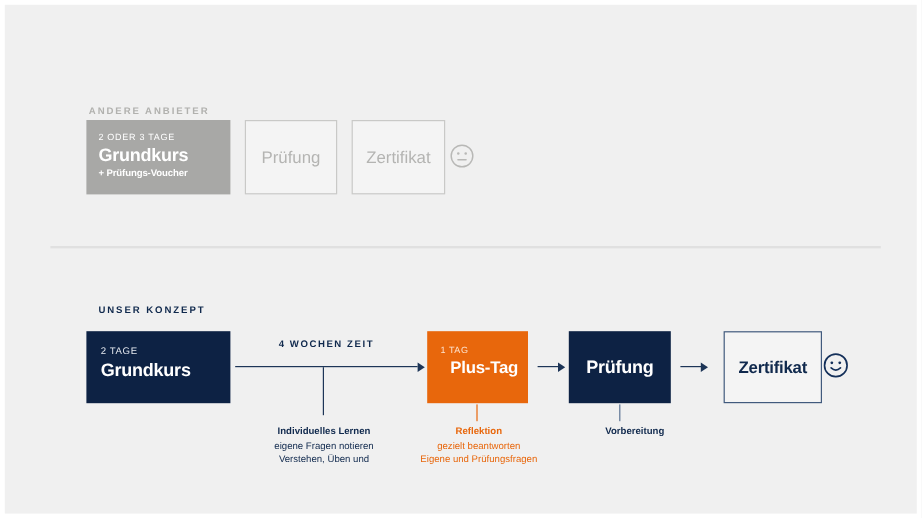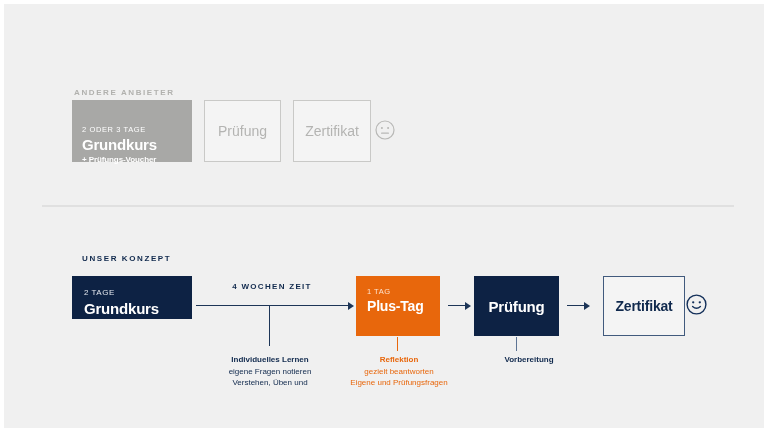--- a/index.html
+++ b/index.html
@@ -26,21 +26,21 @@
     position:absolute;left:38px;top:201px;width:692px;height:2px;
     background:#e0e0e0;
   }
 
   
   .box{position:absolute;box-sizing:border-box;}
 
   .gray-solid{
     left:68px;top:96px;width:120px;height:62px;
     background:#a8a8a6;color:#ffffff;
-    padding:24px 0 0 10px;
+    padding:9px 0 0 10px;
   }
   .gray-solid .small{font-size:7.5px;letter-spacing:.6px;line-height:11px;}
   .gray-solid .big{font-size:15px;font-weight:bold;line-height:19px;letter-spacing:-.2px;}
   .gray-solid .sub{font-size:8px;font-weight:bold;line-height:12px;letter-spacing:-.1px;}
 
   .gray-outline{
     top:96px;height:62px;
     border:1.5px solid #c9c9c7;
     background:#f4f4f4;color:#b4b4b2;
     display:flex;align-items:center;justify-content:center;
@@ -50,30 +50,30 @@
   .gray-outline.b2{left:289px;width:78px;}
 
   .face{position:absolute;}
   .face.top{left:371px;top:116px;width:20px;height:20px;}
   .face.bottom{left:682px;top:290px;width:21px;height:21px;}
 
   
   .navy-solid{
     background:#0d2244;color:#ffffff;
   }
-  .step1{left:68px;top:272px;width:120px;height:43px;padding:11px 0 0 12px;}
+  .step1{left:68px;top:272px;width:120px;height:60px;padding:11px 0 0 12px;}
   .step1 .small{font-size:8px;letter-spacing:.5px;line-height:12px;color:#e3e7ee;}
   .step1 .big{font-size:15px;font-weight:bold;line-height:20px;letter-spacing:-.2px;}
 
   .step-orange{
     left:352px;top:272px;width:84px;height:60px;
     background:#e8670c;color:#ffffff;padding:10px 0 0 11px;
   }
   .step-orange .small{font-size:7.5px;letter-spacing:.5px;line-height:11px;color:#fde3cf;}
-  .step-orange .big{font-size:14px;font-weight:bold;line-height:19px;letter-spacing:-.2px;}
+  .step-orange .big{font-size:14px;font-weight:bold;line-height:19px;letter-spacing:-.2px;text-align:center;}
 
   .step-pruefung{
     left:470px;top:272px;width:85px;height:60px;
     display:flex;align-items:center;justify-content:center;
     font-size:15px;font-weight:bold;letter-spacing:-.2px;
   }
 
   .step-zert{
     left:599px;top:272px;width:82px;height:60px;
     border:1.5px solid #415a7d;background:#f4f4f4;color:#10294d;

